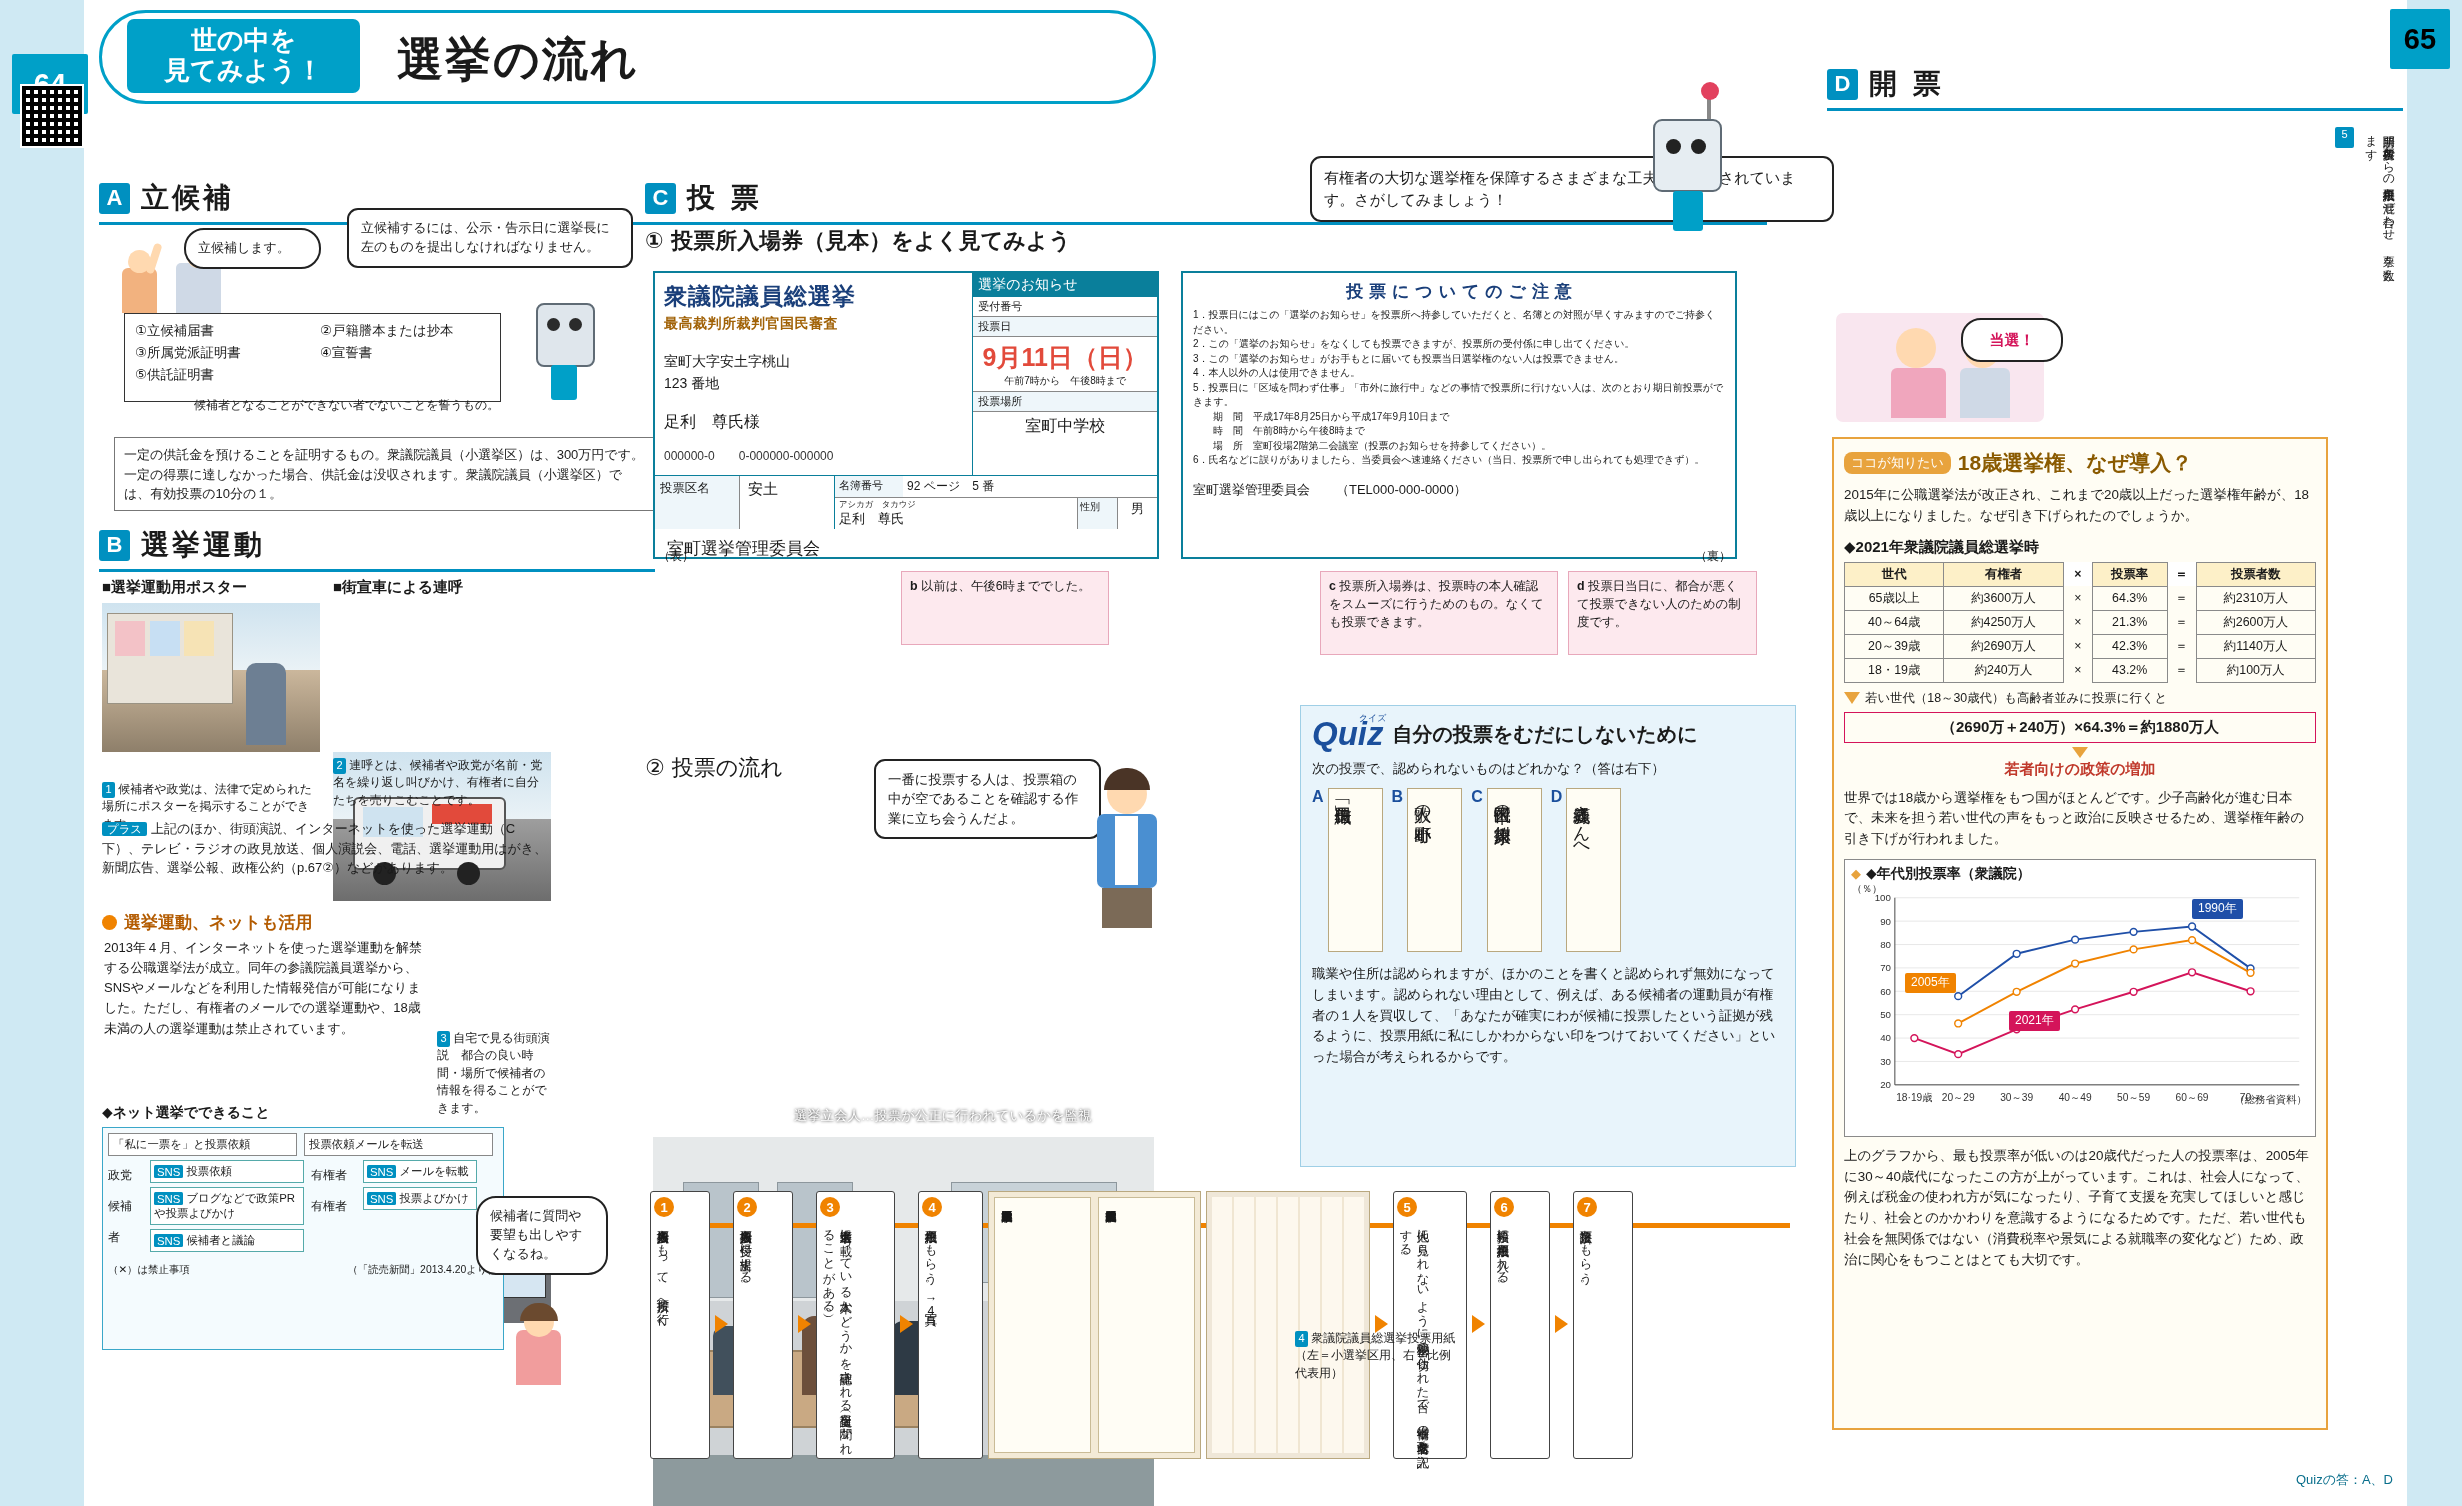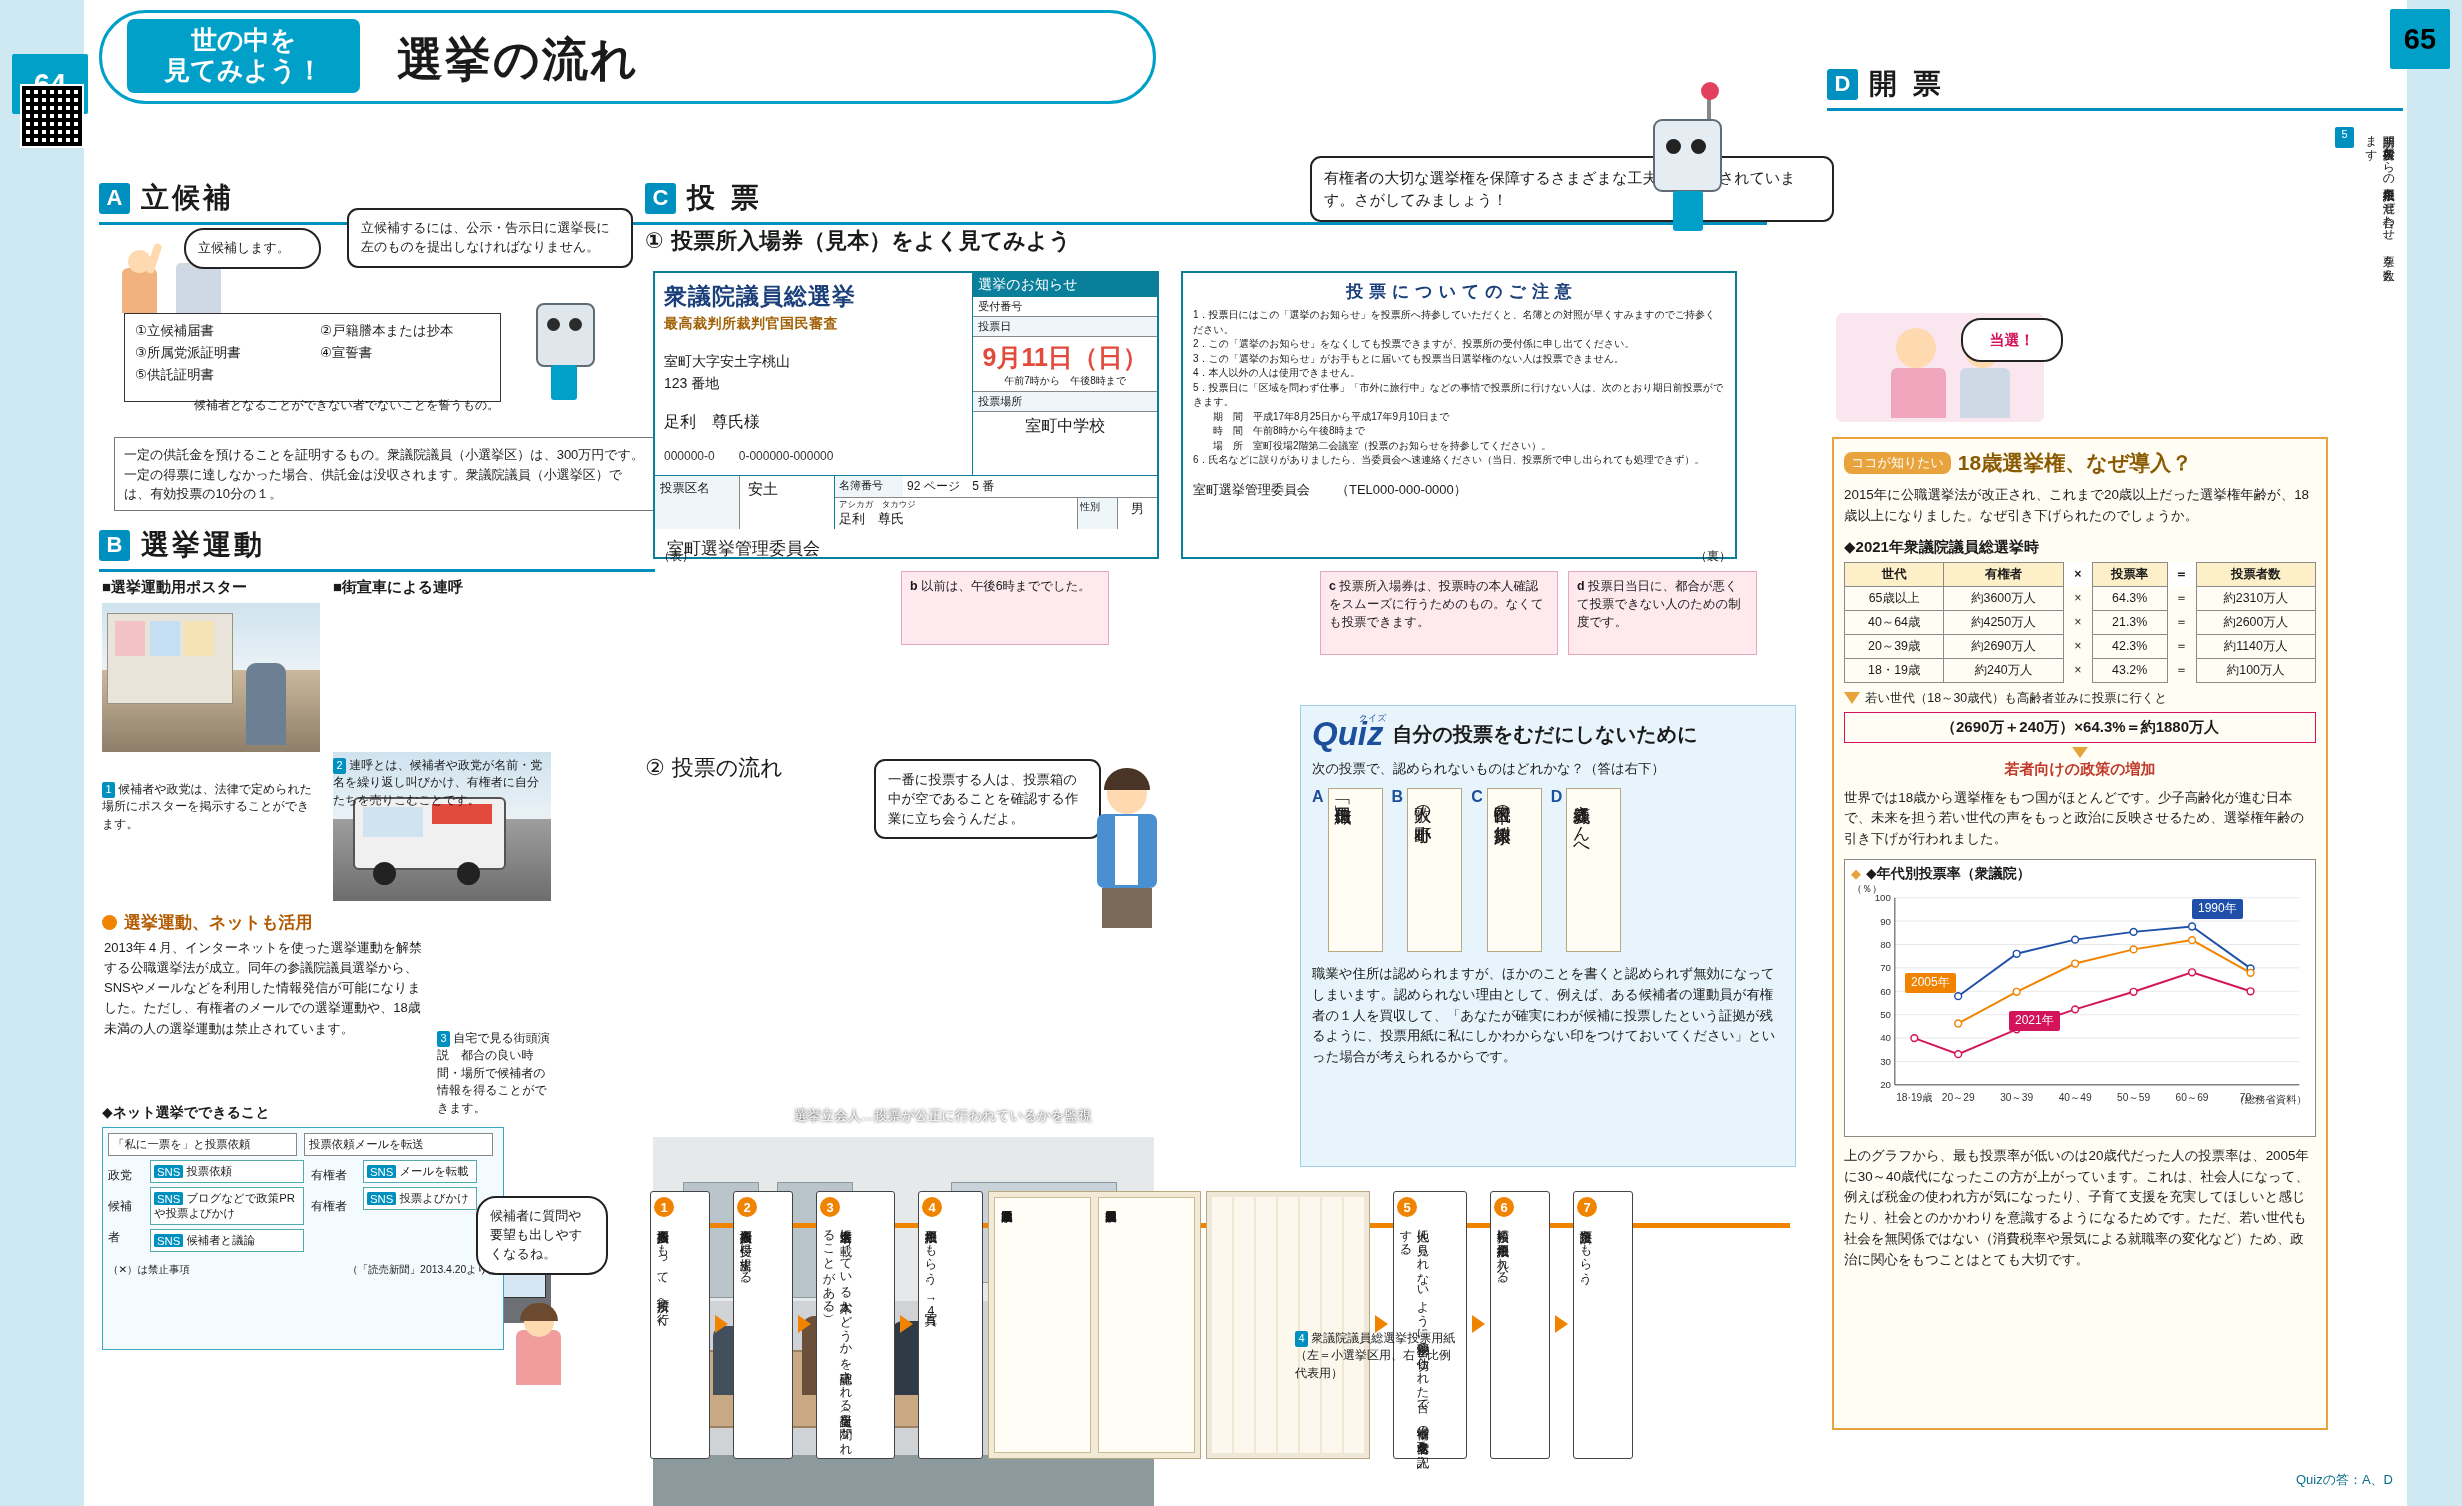--- a/index.html
+++ b/index.html
@@ -152,20 +152,23 @@
     <div class="abs" style="left:124px;top:110px;width:23px;height:23px;background:#222;border-radius:50%;"></div>
   </div>
 
   <div class="abs cap" style="left:102px;top:757px;width:213px;margin-top:24px;">
     <span class="arrow-num">1</span><span>候補者や政党は、法律で定められた場所にポスターを掲示することができます。</span>
   </div>
   <div class="abs cap" style="left:333px;top:757px;width:218px;">
     <span class="arrow-num">2</span><span>連呼とは、候補者や政党が名前・党名を繰り返し叫びかけ、有権者に自分たちを売りこむことです。</span>
   </div>
 
+  <div class="abs" style="left:102px;top:819px;width:452px;font-size:13px;line-height:1.5;">
+    <span style="background:#0090c0;color:#fff;padding:1px 5px;border-radius:2px;font-size:11.4px;margin-right:4px;">プラス</span><span>上記のほか、街頭演説、インターネットを使った選挙運動（C下）、テレビ・ラジオの政見放送、個人演説会、電話、選挙運動用はがき、新聞広告、選挙公報、政権公約（p.67②）などがあります。</span>
+  </div>
 
   <div class="abs" style="left:102px;top:911px;display:flex;align-items:center;gap:7px;">
     <div style="width:15px;height:15px;border-radius:50%;background:#f08300;"></div>
     <div style="font-size:17px;font-weight:bold;color:#b35b00;">選挙運動、ネットも活用</div>
   </div>
   <div class="abs" style="left:104px;top:938px;width:318px;font-size:13px;line-height:1.55;">2013年４月、インターネットを使った選挙運動を解禁する公職選挙法が成立。同年の参議院議員選挙から、SNSやメールなどを利用した情報発信が可能になりました。ただし、有権者のメールでの選挙運動や、18歳未満の人の選挙運動は禁止されています。</div>
 
   <div class="abs photo" style="left:437px;top:931px;width:114px;height:94px;">
     <div class="abs" style="left:0;top:0;width:114px;height:94px;background:#6c6f74;"></div>
     <div class="abs" style="left:55px;top:30px;width:52px;height:37px;background:#d6e6f2;border:1.5px solid #333;"></div>

